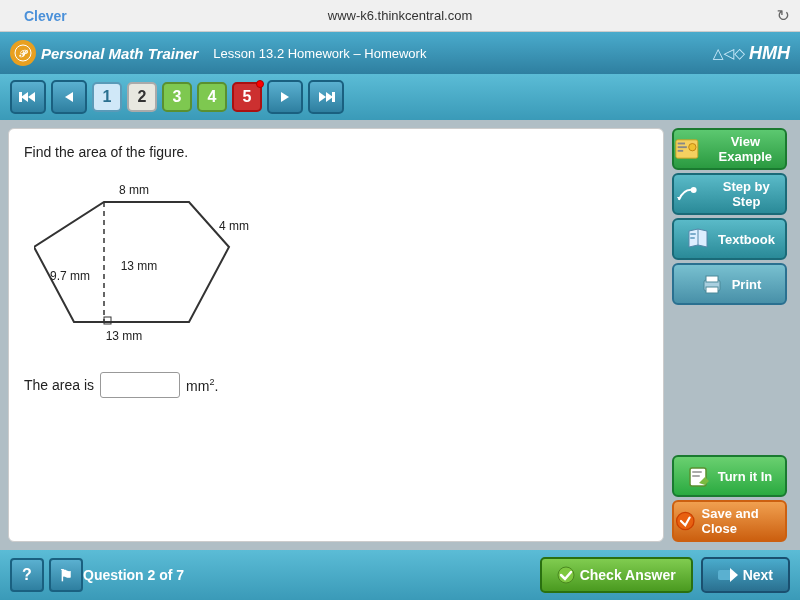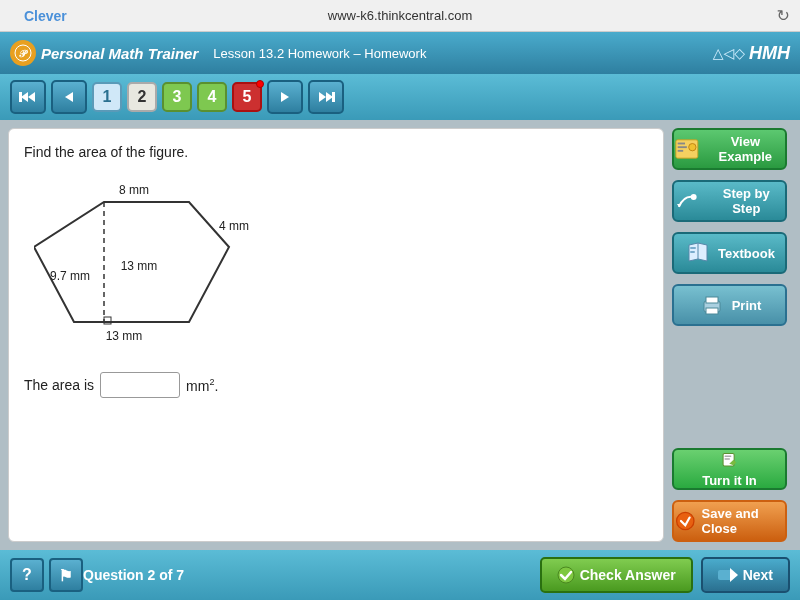--- a/index.html
+++ b/index.html
@@ -173,21 +173,21 @@
       text-align: center;
       font-size: 14px;
     }
     sup { font-size: 9px; }
 
     
     .side-panel {
       width: 120px;
       display: flex;
       flex-direction: column;
-      gap: 10px;
+      gap: 3px;
     }
     .side-btn {
       width: 115px;
       height: 42px;
       border-radius: 6px;
       border: 2px solid #1a7a50;
       display: flex;
       align-items: center;
       justify-content: center;
       gap: 6px;
@@ -210,21 +210,20 @@
       background: linear-gradient(180deg, #6ad070 0%, #2aaa40 100%);
       display: flex;
       align-items: center;
       justify-content: center;
       gap: 5px;
       cursor: pointer;
       font-size: 13px;
       font-weight: bold;
       color: white;
       margin-top: 20px;
-      flex-direction: column;
     }
     .save-close-btn {
       width: 115px;
       height: 42px;
       border-radius: 6px;
       border: 2px solid #cc6010;
       background: linear-gradient(180deg, #f0a050 0%, #cc6010 100%);
       display: flex;
       align-items: center;
       justify-content: center;

